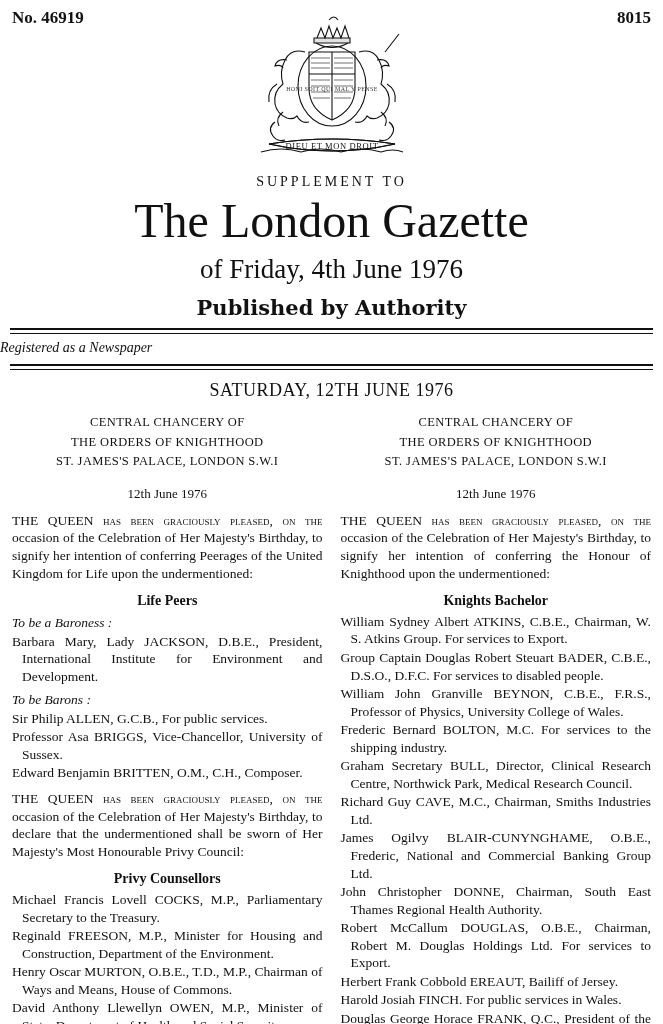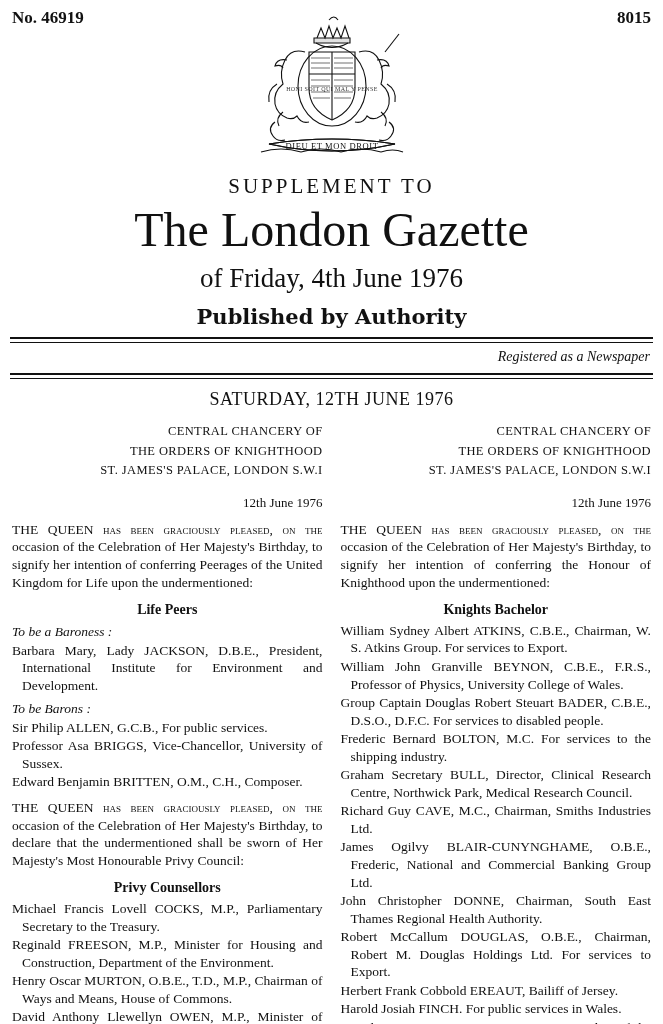--- a/index.html
+++ b/index.html
@@ -39,21 +39,21 @@
   }
   .crest {
     display: inline-block;
     position: relative;
     width: 230px;
     height: 160px;
   }
   
   .supplement {
     text-align: center;
-    font-size: 21px;
+    font-size: 14px;
     letter-spacing: 3px;
     font-variant: small-caps;
     margin-top: 2px;
     font-family: "Liberation Serif", serif;
   }
   .masthead {
     text-align: center;
     font-size: 48px;
     line-height: 1.05;
     margin-top: 6px;
@@ -75,46 +75,45 @@
   .rule {
     border: 0;
     border-top: 2px solid #111;
     margin: 8px 10px 0 10px;
   }
   .rule.thin {
     border-top: 1px solid #111;
     margin-top: 3px;
   }
   .registered {
-    text-align: right;
+    text-align: left;
     font-style: italic;
     font-size: 14px;
     margin: 6px 13px 6px 0;
-    padding-left: 28px;
   }
   .saturday {
     text-align: center;
     font-size: 18px;
     font-variant: small-caps;
     letter-spacing: 0.5px;
     margin: 10px 0 12px 0;
   }
   
   .columns {
     display: flex;
     gap: 18px;
     padding: 0 12px;
     box-sizing: border-box;
   }
   .col {
     width: 50%;
     box-sizing: border-box;
   }
   .chancery {
-    text-align: right;
+    text-align: center;
     font-variant: small-caps;
     font-size: 12.5px;
     line-height: 1.55;
     letter-spacing: 0.4px;
   }
   .chancery .date {
     font-variant: normal;
     font-size: 13px;
     letter-spacing: 0;
     margin-top: 12px;
@@ -281,22 +280,22 @@
         <div>THE ORDERS OF KNIGHTHOOD</div>
         <div>ST. JAMES'S PALACE, LONDON S.W.I</div>
         <div class="date">12th June 1976</div>
       </div>
 
       <p class="body first">THE QUEEN has been graciously pleased, on the occasion of the Celebration of Her Majesty's Birthday, to signify her intention of conferring the Honour of Knighthood upon the undermentioned:</p>
 
       <div class="section-head">Knights Bachelor</div>
       <ul class="entries">
         <li>William Sydney Albert ATKINS, C.B.E., Chairman, W. S. Atkins Group. For services to Export.</li>
+        <li>Group Captain Douglas Robert Steuart BADER, C.B.E., D.S.O., D.F.C. For services to disabled people.</li>
         <li>William John Granville BEYNON, C.B.E., F.R.S., Professor of Physics, University College of Wales.</li>
-        <li>Group Captain Douglas Robert Steuart BADER, C.B.E., D.S.O., D.F.C. For services to disabled people.</li>
         <li>Frederic Bernard BOLTON, M.C. For services to the shipping industry.</li>
         <li>Graham Secretary BULL, Director, Clinical Research Centre, Northwick Park, Medical Research Council.</li>
         <li>Richard Guy CAVE, M.C., Chairman, Smiths Industries Ltd.</li>
         <li>James Ogilvy BLAIR-CUNYNGHAME, O.B.E., Frederic, National and Commercial Banking Group Ltd.</li>
         <li>John Christopher DONNE, Chairman, South East Thames Regional Health Authority.</li>
         <li>Robert McCallum DOUGLAS, O.B.E., Chairman, Robert M. Douglas Holdings Ltd. For services to Export.</li>
         <li>Herbert Frank Cobbold EREAUT, Bailiff of Jersey.</li>
         <li>Harold Josiah FINCH. For public services in Wales.</li>
         <li>Douglas George Horace FRANK, Q.C., President of the Lands Tribunal.</li>
 

